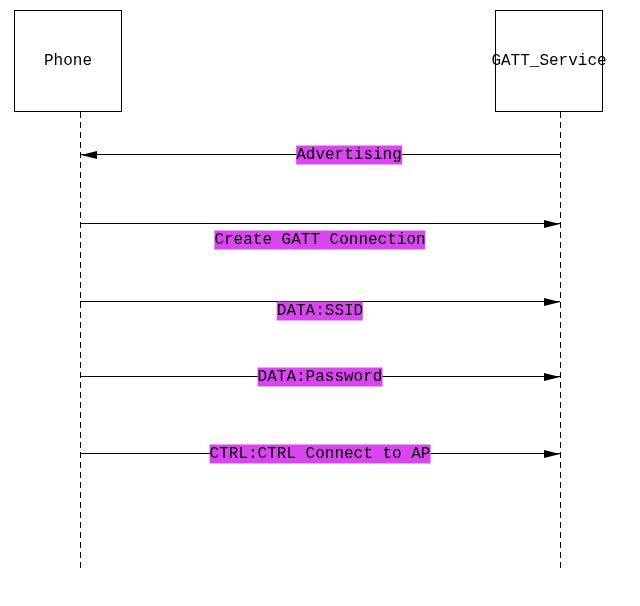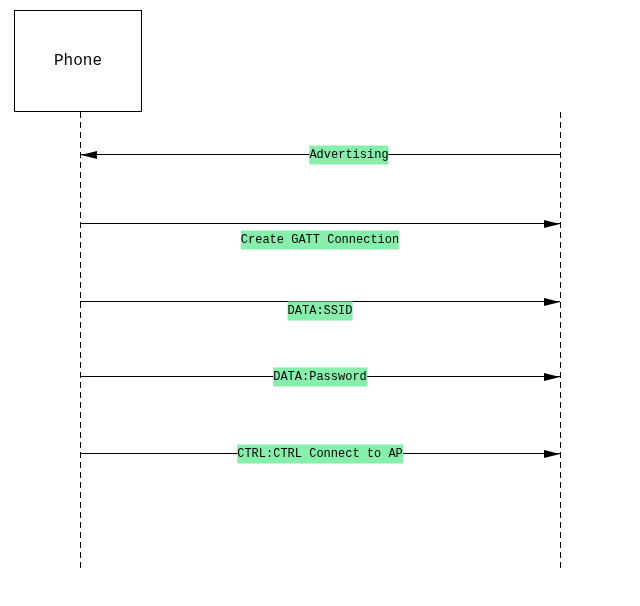--- a/index.html
+++ b/index.html
@@ -12,21 +12,21 @@
     width: 640px;
     height: 606px;
     background: #ffffff;
     font-family: "Liberation Mono", "DejaVu Sans Mono", monospace;
     color: #000000;
     overflow: hidden;
   }
   .actor-box {
     position: absolute;
     top: 10px;
-    width: 128px;
+    width: 108px;
     height: 102px;
     border: 1.5px solid #000000;
     box-sizing: border-box;
     display: flex;
     align-items: center;
     justify-content: center;
     background: #ffffff;
   }
   .actor-box.phone { left: 14px; }
   .actor-box.gatt  { left: 495px; }
@@ -62,22 +62,22 @@
     left: 81px;
     border-right: 16px solid #000000;
   }
   .arrowhead.right {
     left: 544px;
     border-left: 16px solid #000000;
   }
   .msg-label {
     position: absolute;
     transform: translate(-50%, -50%);
-    background: #86efac;
-    font-size: 12px;
+    background: #d946ef;
+    font-size: 16px;
     line-height: 19px;
     white-space: nowrap;
     padding: 0;
   }
   
   .m1 .msg-line { top: 154px; }
   .m1 .arrowhead { top: 150.5px; }
   .m1 .msg-label { top: 155px; left: 349px; }
 
   .m2 .msg-line { top: 223px; }
@@ -96,20 +96,23 @@
   .m5 .arrowhead { top: 449.5px; }
   .m5 .msg-label { top: 454px; left: 320px; }
 </style>
 </head>
 <body>
 
 <div class="canvas">
 
   <div class="actor-box phone">
     <span class="actor-label">Phone</span>
+  </div>
+  <div class="actor-box gatt">
+    <span class="actor-label">GATT_Service</span>
   </div>
 
   <div class="lifeline phone"></div>
   <div class="lifeline gatt"></div>
 
   <div class="msg m1">
     <div class="msg-line"></div>
     <div class="arrowhead left"></div>
     <div class="msg-label">Advertising</div>
   </div>

